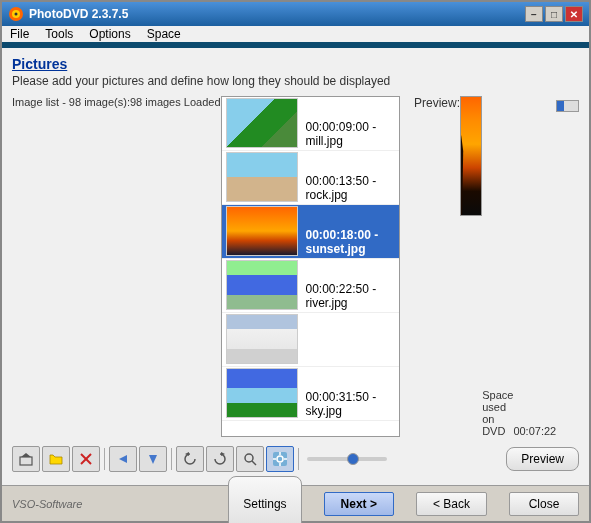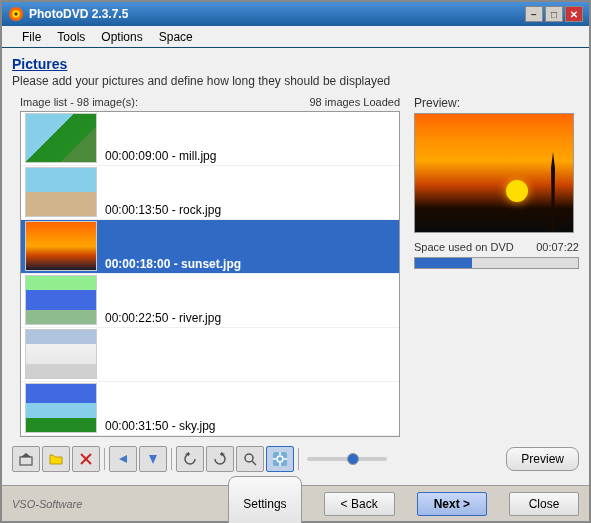--- a/index.html
+++ b/index.html
@@ -62,22 +62,22 @@
     .btn-min { background: #d4d0c8; }
     .btn-max { background: #d4d0c8; }
     .btn-close { background: #cc3333; color: white; }
 
     
     .menubar {
       background: #f0f0f0;
       height: 22px;
       display: flex;
       align-items: center;
-      padding: 0 12px;
-      border-bottom: 1px solid #0c4a6e;
+      padding: 0 0;
+      border-bottom: 6px solid #0c4a6e;
       flex-shrink: 0;
     }
     .menu-item {
       padding: 2px 8px;
       cursor: pointer;
       font-size: 12px;
     }
 
     
     .content {
@@ -107,23 +107,22 @@
       flex: 1;
       display: flex;
       gap: 8px;
       overflow: hidden;
     }
 
     
     .left-panel {
       flex: 1;
       display: flex;
-      flex-direction: column;
+      flex-direction: row;
       min-width: 0;
-      margin-left: 8px;
     }
 
     .list-header {
       display: flex;
       justify-content: space-between;
       font-size: 11px;
       color: #333;
       margin-bottom: 3px;
     }
 
@@ -191,21 +190,21 @@
 
     .item-text {
       font-size: 12px;
     }
     .list-item.selected .item-text { color: white; font-weight: bold; }
 
     
     .right-panel {
       width: 165px;
       display: flex;
-      flex-direction: column;
+      flex-direction: row;
       flex-shrink: 0;
       margin-left: 6px;
     }
 
     .preview-label {
       font-size: 12px;
       color: #333;
       margin-bottom: 3px;
     }
 
@@ -539,18 +538,18 @@
         </div>
       </div>
       <button class="preview-btn">Preview</button>
     </div>
 
   </div>
 
   <div class="bottom-bar">
     <span class="brand-label">VSO-Software</span>
     <button class="settings-btn">Settings</button>
+    <button class="nav-btn next-btn">Next &gt;</button>
     <button class="nav-btn">&lt; Back</button>
-    <button class="nav-btn next-btn">Next &gt;</button>
     <button class="nav-btn">Close</button>
   </div>
 
 </div>
 
 </body></html>

